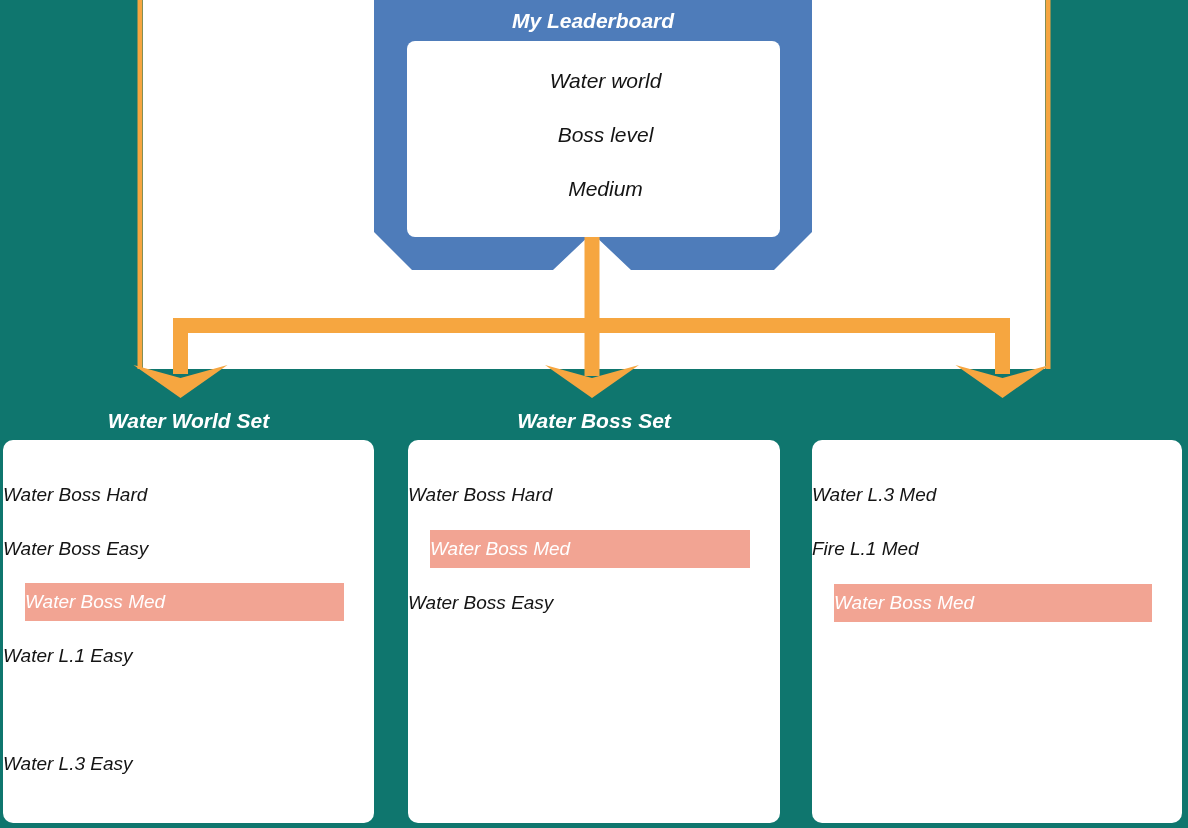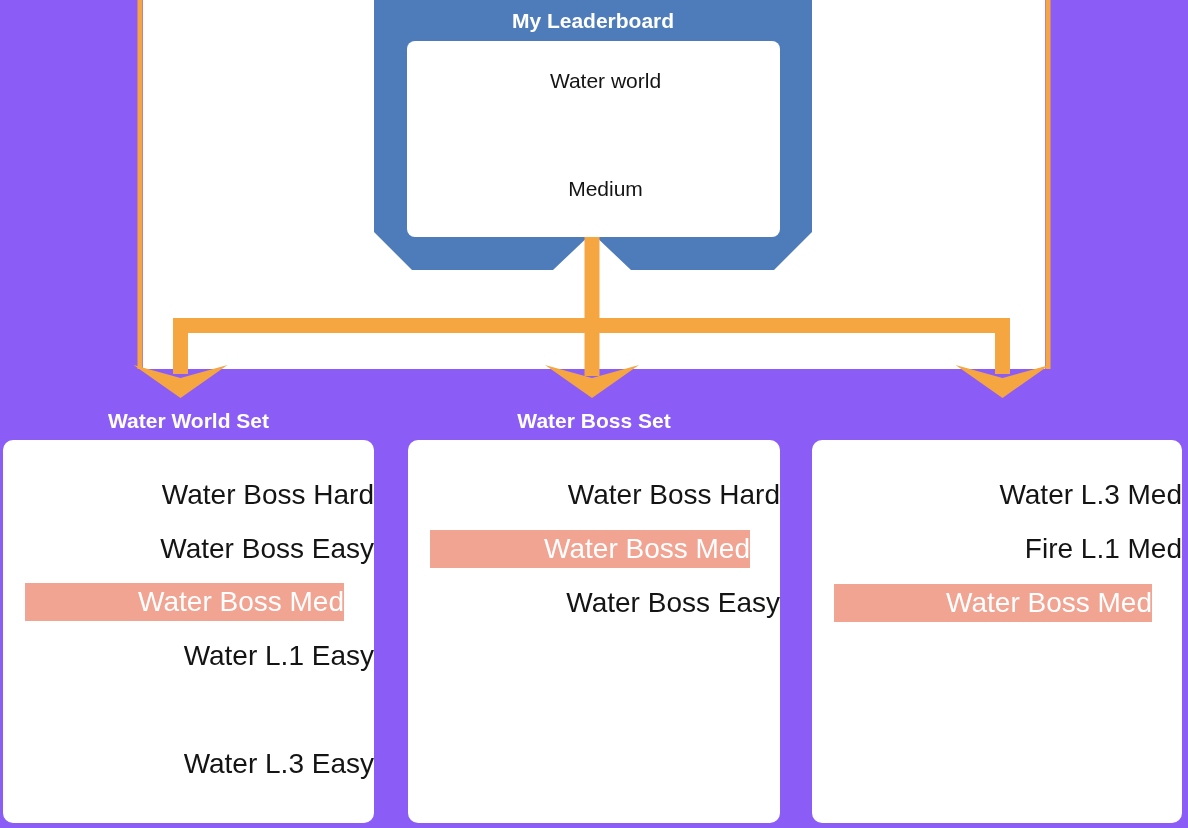--- a/index.html
+++ b/index.html
@@ -1,21 +1,22 @@
 <!DOCTYPE html>
 <html><head>
 <meta charset="utf-8">
 <style>
   html,body{margin:0;padding:0;}
   .stage{
     position:relative;
     width:1188px;height:828px;
-    background:#8b5cf6;
+    background:#0f766e;
     overflow:hidden;
     font-family:"Liberation Sans", sans-serif;
+    font-style:italic;
   }
   .white-top{
     position:absolute;left:143px;top:0;width:902px;height:369px;
     background:#ffffff;z-index:1;
   }
   .arrows-svg{position:absolute;left:0;top:0;z-index:2;}
   .root-title{
     position:absolute;left:374px;top:7px;width:438px;height:28px;
     line-height:28px;text-align:center;color:#ffffff;
     font-size:21px;font-weight:bold;z-index:3;
@@ -32,21 +33,21 @@
     position:absolute;top:407px;height:28px;line-height:28px;
     text-align:center;color:#ffffff;font-size:21px;font-weight:bold;
     z-index:2;
   }
   .card{
     position:absolute;top:440px;height:383px;background:#ffffff;
     border-radius:10px;z-index:2;
   }
   .card-row{
     position:absolute;left:0;width:100%;height:38px;line-height:38px;
-    text-align:right;color:#141414;font-size:28px;
+    text-align:left;color:#141414;font-size:19px;
   }
   .card-row.highlight{
     left:22px;right:30px;width:auto;
     background:#F2A493;color:#ffffff;
   }
 </style>
 </head>
 <body>
 
 <div class="stage">
@@ -66,20 +67,21 @@
       <rect x="584.5" y="229" width="15" height="147"></rect>
       <path d="M180.5,398 L133.5,365 L180.5,378 L227.5,365 Z"></path>
       <path d="M592,398 L545,365 L592,378 L639,365 Z"></path>
       <path d="M1002.5,398 L955.5,365 L1002.5,378 L1049.5,365 Z"></path>
     </g>
   </svg>
 
   <div class="root-title">My Leaderboard</div>
   <div class="root-box">
     <div class="root-line" style="top:27px">Water world</div>
+    <div class="root-line" style="top:81px">Boss level</div>
     <div class="root-line" style="top:135px">Medium</div>
   </div>
 
   <div class="set-header" style="left:408px;width:372px">Water Boss Set</div>
   <div class="set-header" style="left:3px;width:371px">Water World Set</div>
 
   <div class="card" style="left:3px;width:371px">
     <div class="card-row" style="top:36px">Water Boss Hard</div>
     <div class="card-row" style="top:90px">Water Boss Easy</div>
     <div class="card-row highlight" style="top:143px">Water Boss Med</div>

